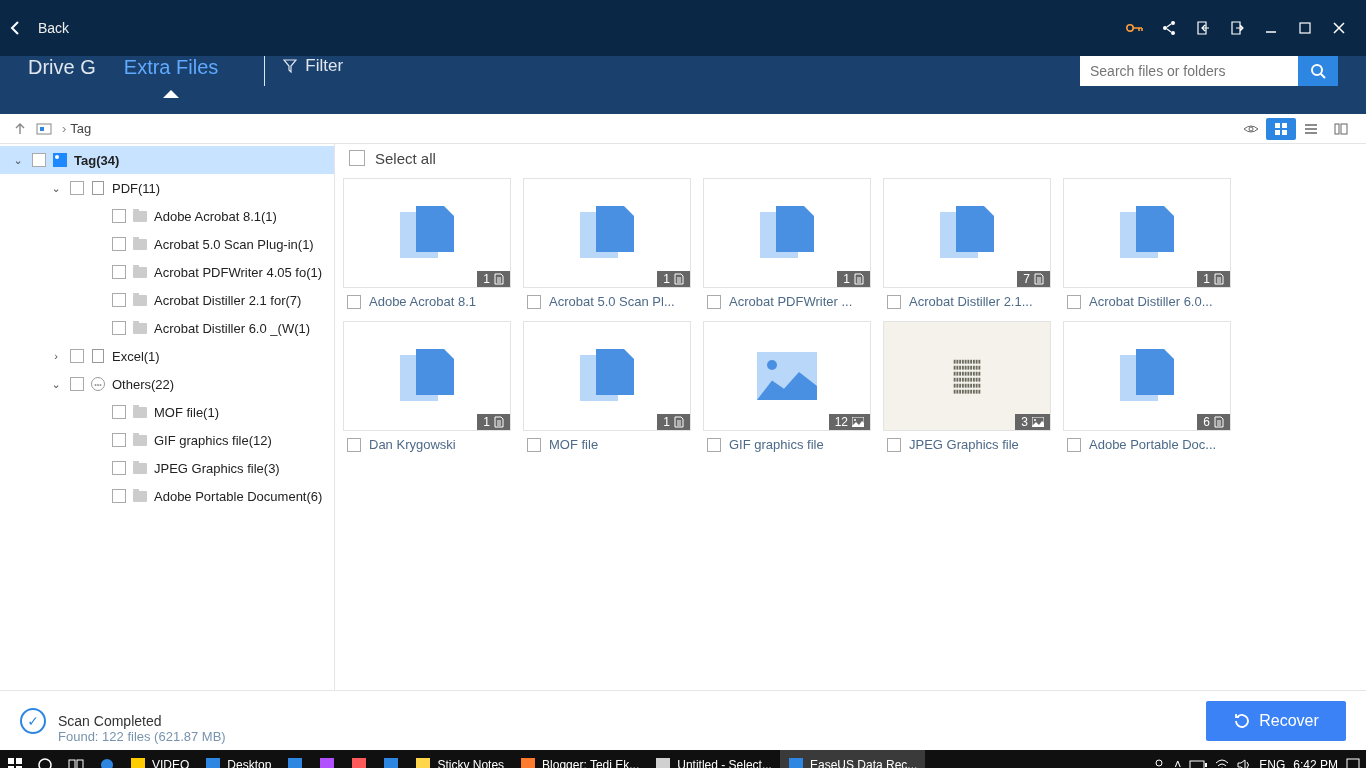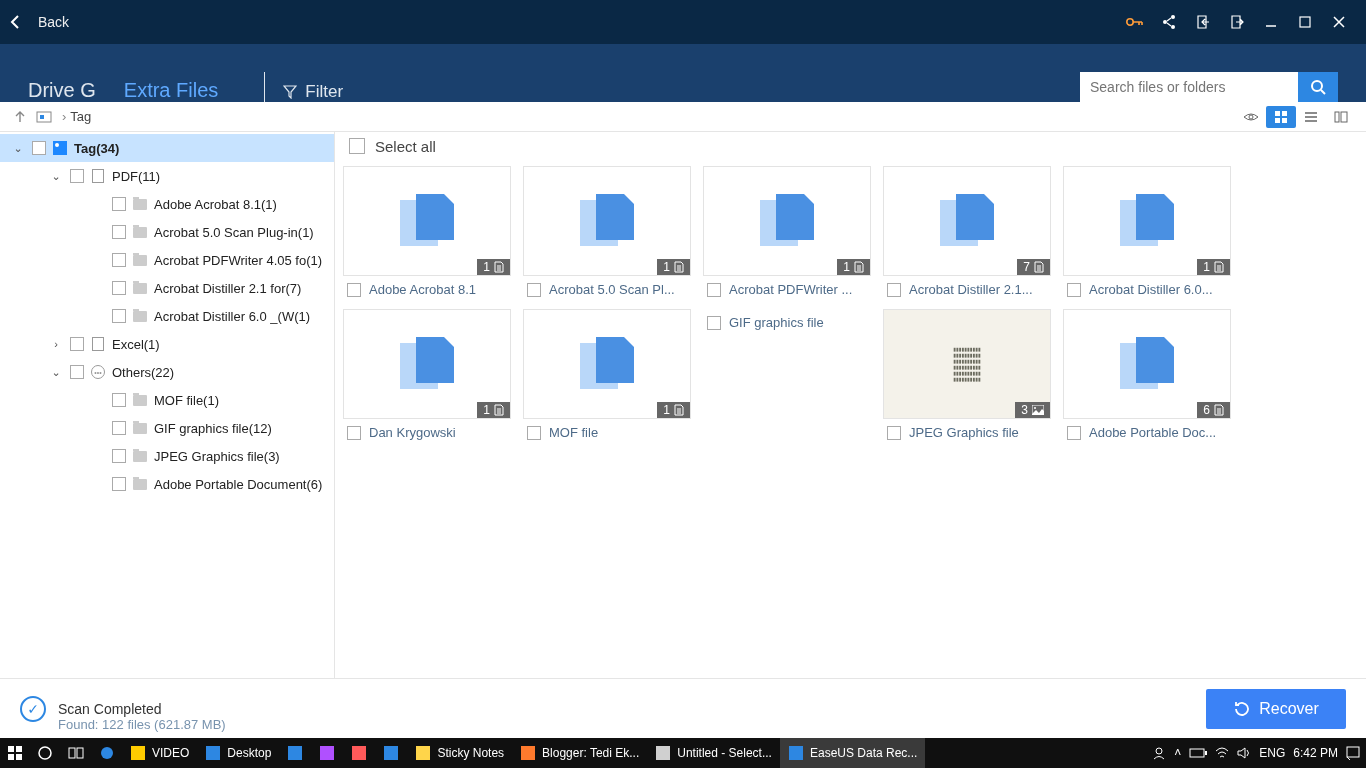--- a/index.html
+++ b/index.html
@@ -1,23 +1,23 @@
 <!DOCTYPE html>
 <html><head>
 <meta charset="utf-8">
 <style>
 * { margin:0; padding:0; box-sizing:border-box; font-family:"Segoe UI",Arial,sans-serif; }
 html,body { width:1366px; height:768px; overflow:hidden; background:#fff; }
-.titlebar { height:44px; background:#0a2845; display:flex; align-items:center; color:#eee; padding:0 10px; }
+.titlebar { height:56px; background:#0a2845; display:flex; align-items:center; color:#eee; padding:0 10px; }
 .back-chevron { width:20px; text-align:center; }
 .back-label { margin-left:8px; font-size:14px; }
 .title-spacer { flex:1; }
 .title-icon { width:34px; height:44px; display:flex; align-items:center; justify-content:center; color:#fff; font-size:14px; }
 .title-icon.key { color:#ff9c3a; }
-.tabbar { height:58px; background:#1a406d; display:flex; align-items:flex-end; color:#eee; padding:0 28px; position:relative; }
+.tabbar { height:58px; background:#1a406d; display:flex; align-items:flex-start; color:#eee; padding:0 28px; position:relative; }
 .tab { font-size:20px; color:#dfe6ee; margin-right:28px; cursor:pointer; position:relative; }
 .tab.active { color:#5fa9ff; }
 .tab.active::after { content:""; position:absolute; bottom:-19px; left:50%; transform:translateX(-50%); border-left:8px solid transparent; border-right:8px solid transparent; border-bottom:8px solid #fff; }
 .tab-divider { width:1px; height:30px; background:#dfe6ee; margin:0 18px; }
 .filter { display:flex; align-items:center; font-size:17px; color:#dfe6ee; cursor:pointer; }
 .filter-icon { margin-right:8px; }
 .searchwrap { margin-left:auto; display:flex; }
 .searchbox { width:218px; height:30px; border:none; font-size:14px; padding:0 10px; color:#555; }
 .search-btn { width:40px; height:30px; background:#2d87e2; color:#fff; display:flex; align-items:center; justify-content:center; }
 .crumb { height:30px; border-bottom:1px solid #e5e5e5; display:flex; align-items:center; padding:0 10px; font-size:13px; color:#444; }
@@ -437,20 +437,33 @@
                 </svg>
               </span>
             </div>
       </div>
       <div class="tile-label">
         <span class="tile-chk"></span>
         <span class="tile-text">MOF file</span>
       </div>
     </div>
         <div class="tile">
+      <div class="thumb">
+        <div class="pic-ico"></div>
+        <div class="badge">
+              <span>12</span>
+              <span class="badge-ico">
+                <svg width="12" height="10" viewBox="0 0 12 10">
+                  <rect x="0" y="0" width="12" height="10" stroke="#fff" fill="none"></rect>
+                  <circle cx="3" cy="3" r="1" fill="#fff"></circle>
+                  <path d="M0 9 L4 5 L7 8 L10 4 L12 6 V10 H0 Z" fill="#fff"></path>
+                </svg>
+              </span>
+            </div>
+      </div>
       <div class="tile-label">
         <span class="tile-chk"></span>
         <span class="tile-text">GIF graphics file</span>
       </div>
     </div>
         <div class="tile">
       <div class="thumb">
         <div class="jpeg-prev">▮▮▮▮▮▮▮▮▮▮<br>▮▮▮▮▮▮▮▮▮▮<br>▮▮▮▮▮▮▮▮▮▮<br>▮▮▮▮▮▮▮▮▮▮<br>▮▮▮▮▮▮▮▮▮▮<br>▮▮▮▮▮▮▮▮▮▮</div>
         <div class="badge">
               <span>3</span>

